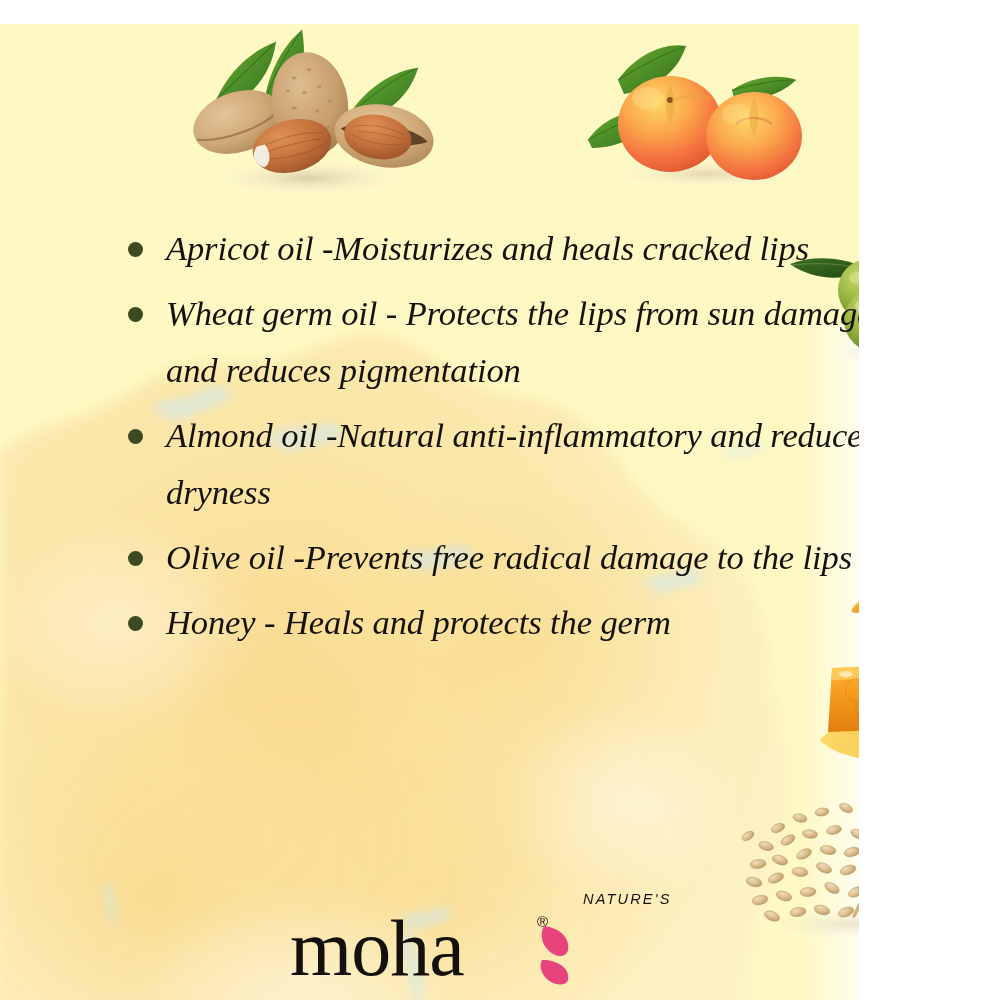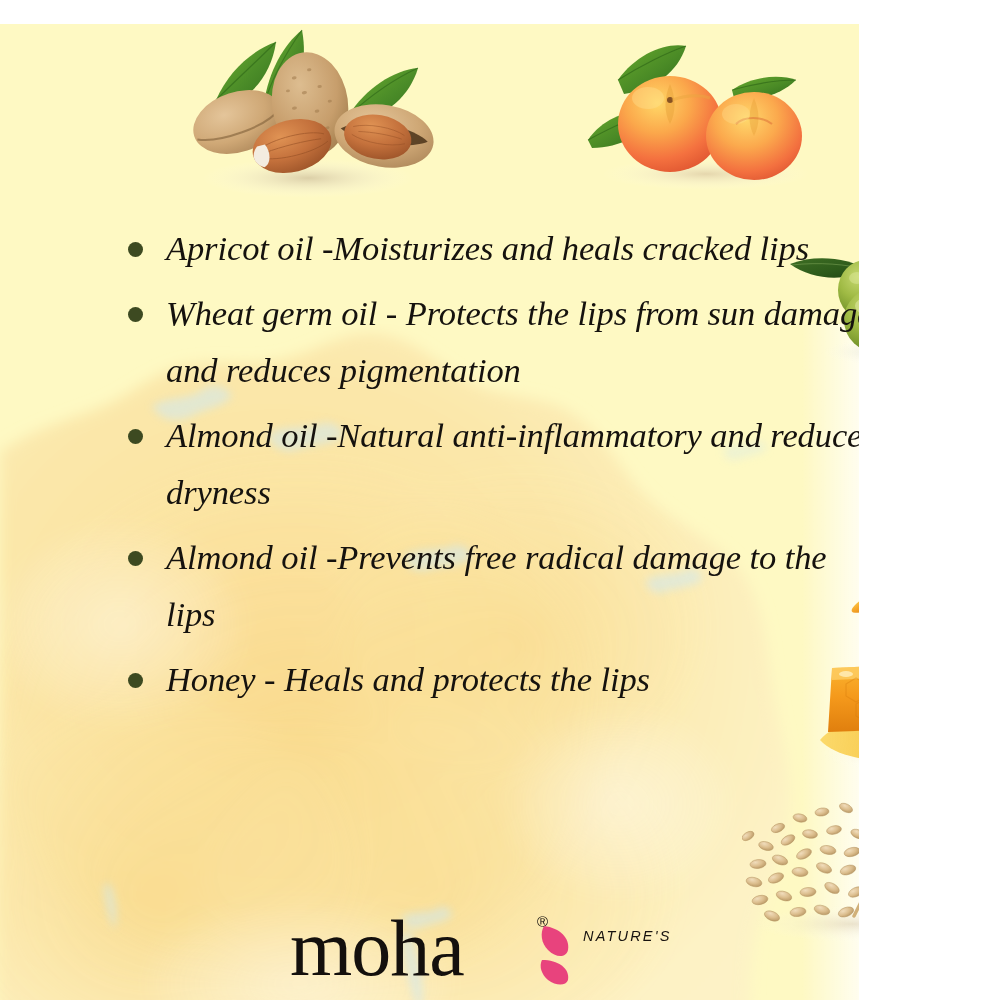--- a/index.html
+++ b/index.html
@@ -69,21 +69,21 @@
   }
   .benefit .txt{display:block;}
 
   
   #brand-logo{
     position:absolute;
     left:290px;top:884px;
     width:430px;height:88px;
     z-index:6;
     display:flex;
-    align-items:center;
+    align-items:flex-end;
   }
   .logo-mark{
     position:relative;
     width:275px;height:88px;
     flex:0 0 auto;
   }
   .wordmark{
     position:absolute;
     left:0;top:-4px;
     font-family:"Liberation Serif", serif;
@@ -573,25 +573,25 @@
     <li class="benefit">
       <span class="dot"></span>
       <span class="txt">Wheat germ oil - Protects the lips from sun damage and reduces pigmentation</span>
     </li>
     <li class="benefit">
       <span class="dot"></span>
       <span class="txt">Almond oil -Natural anti-inflammatory and reduces dryness</span>
     </li>
     <li class="benefit">
       <span class="dot"></span>
-      <span class="txt">Almond oil -Prevents free radical damage to the lips</span>
+      <span class="txt">Olive oil -Prevents free radical damage to the lips</span>
     </li>
     <li class="benefit">
       <span class="dot"></span>
-      <span class="txt">Honey - Heals and protects the lips</span>
+      <span class="txt">Honey - Heals and protects the germ</span>
     </li>
   </ul>
 
   <div id="brand-logo">
     <div class="logo-mark">
       <span class="wordmark">moha</span>
       <span class="reg-mark">®</span>
       <span class="petal-mark">
         <svg viewBox="0 0 34 62" aria-hidden="true">
           <path d="M6,2 C22,4 32,14 30,26 C28,34 18,34 10,26 C3,19 2,9 6,2 Z" fill="#e8437d"></path>

